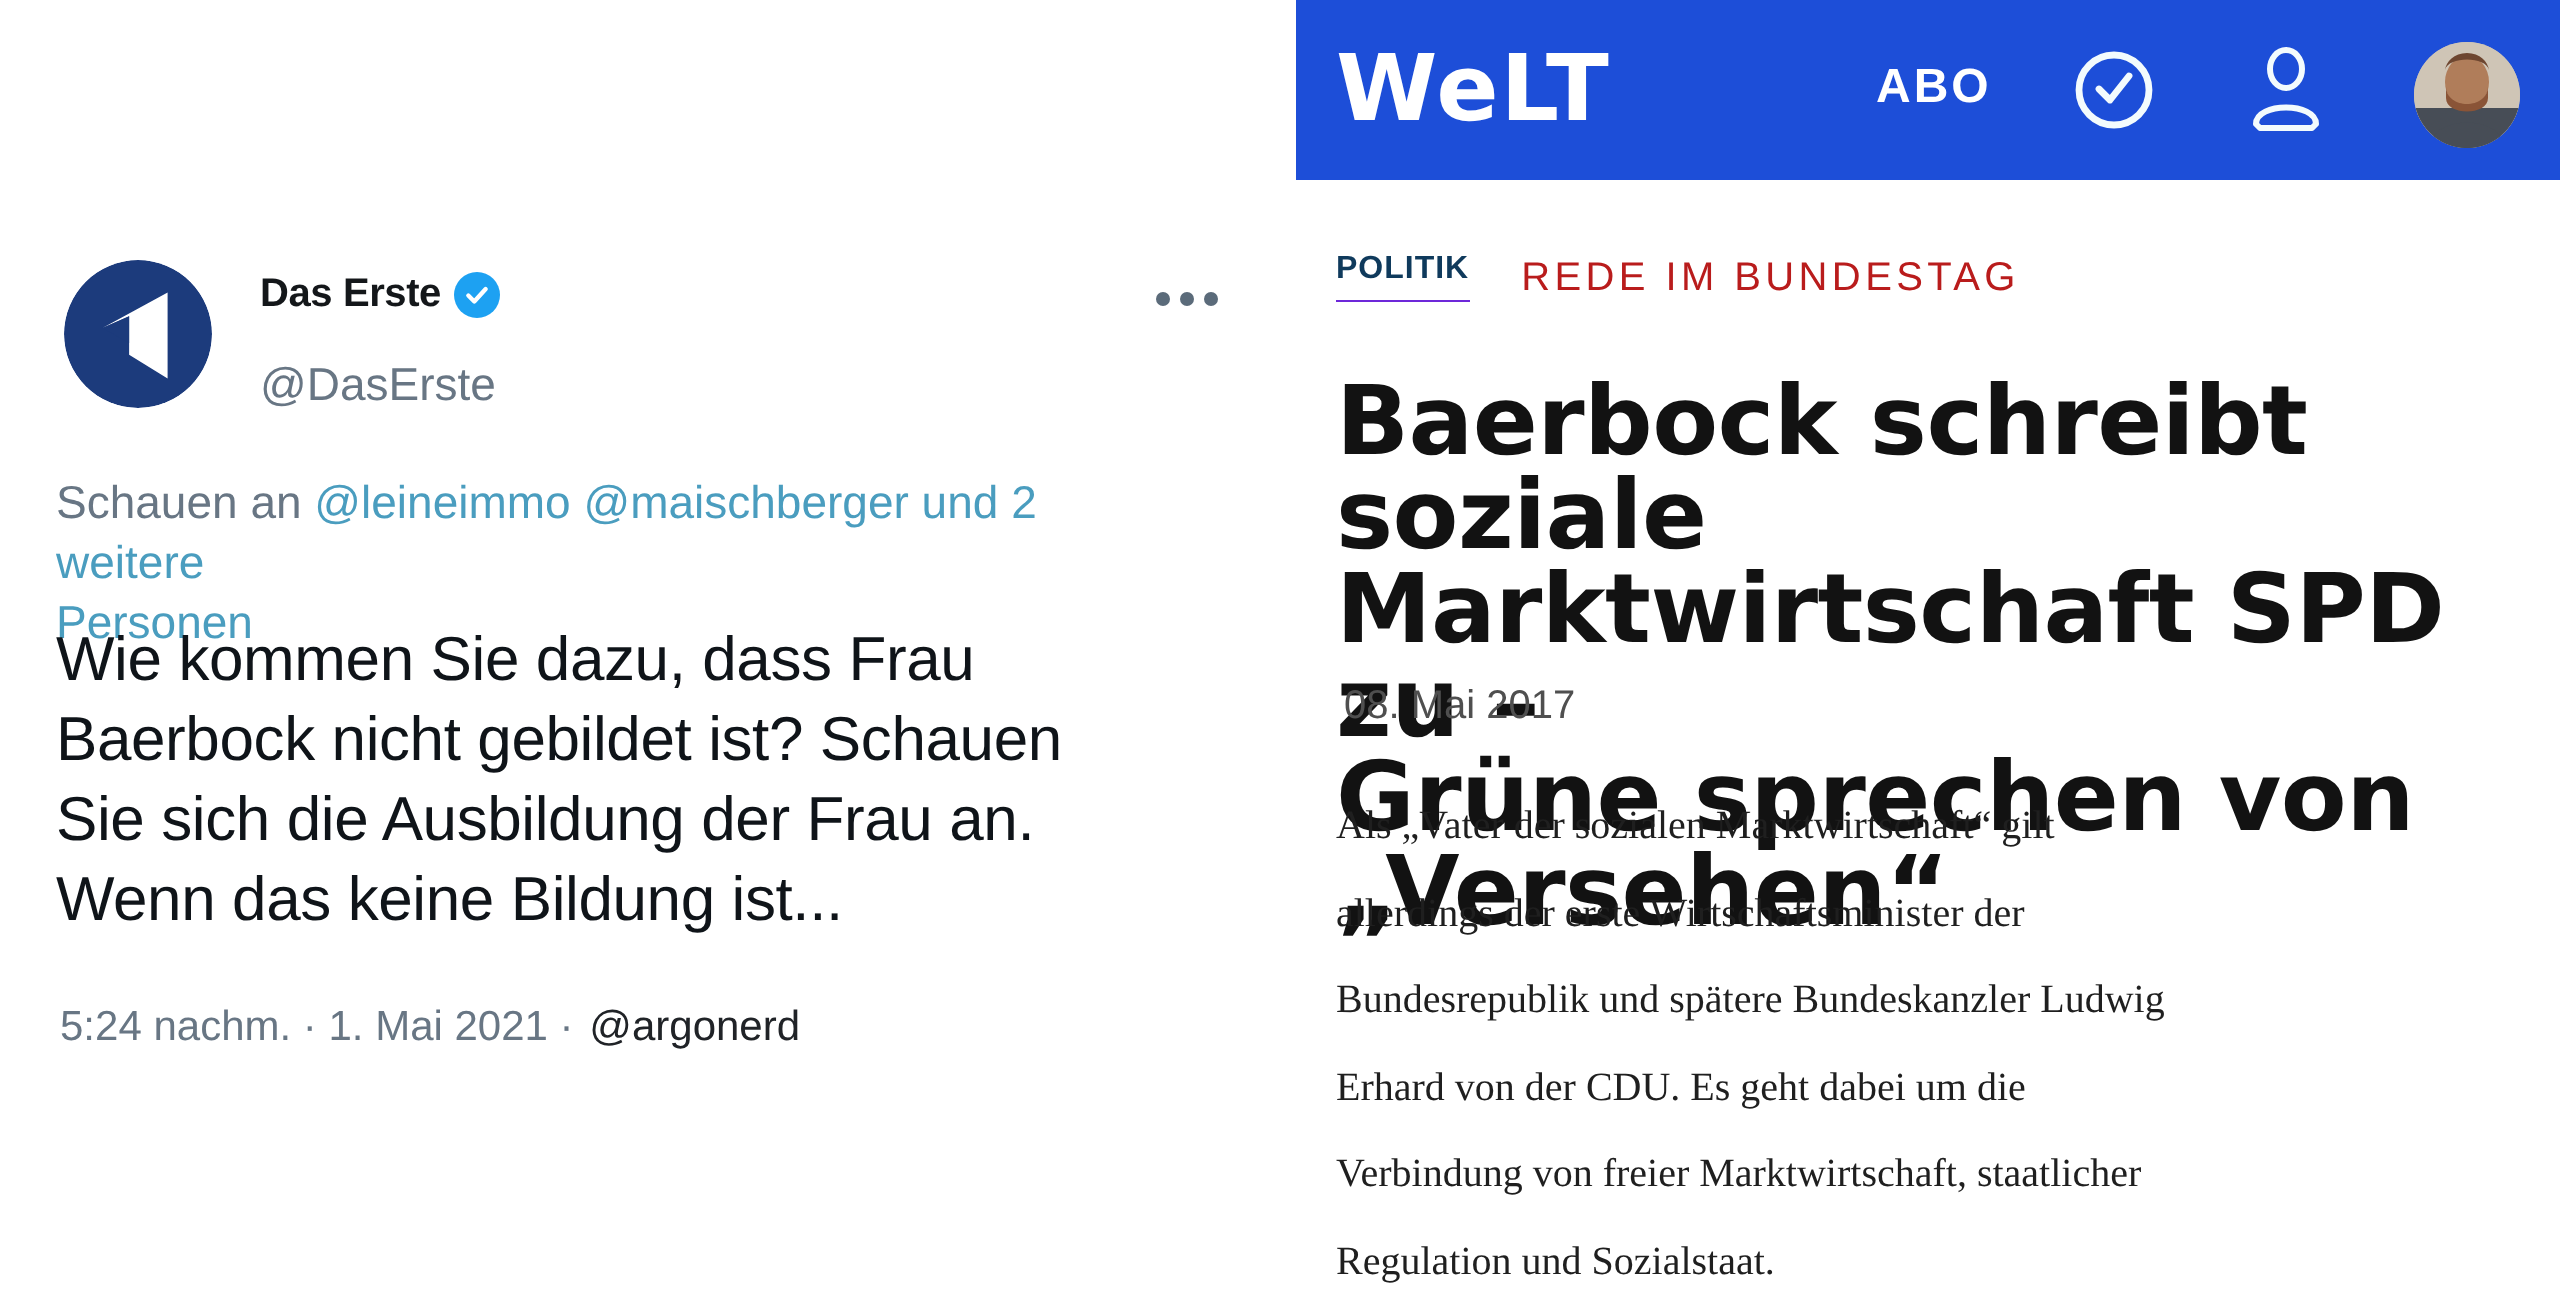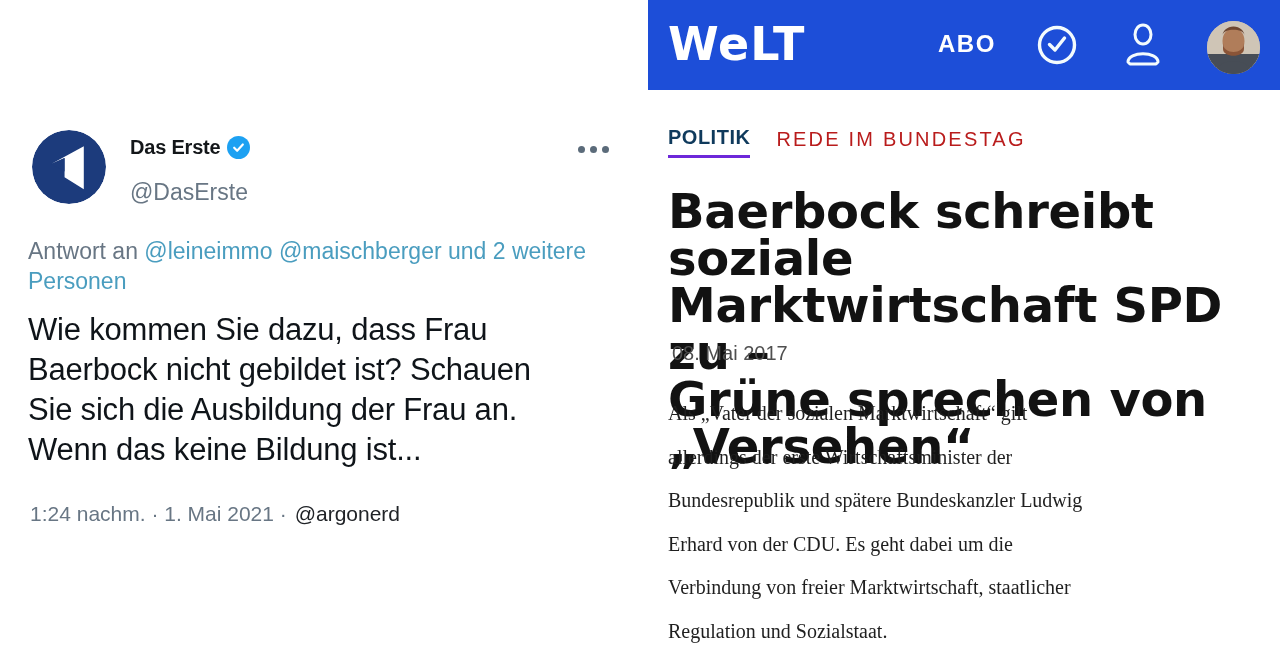--- a/index.html
+++ b/index.html
@@ -35,22 +35,22 @@
                color: #ffffff; letter-spacing: 1px; font-family: "DejaVu Sans", sans-serif; cursor: pointer; }
   .welt-abo { position: absolute; left: 290px; top: 30px; font-size: 24px; font-weight: bold;
               color: #ffffff; letter-spacing: 1.5px; cursor: pointer; }
   .hdr-icon { position: absolute; top: 24px; width: 42px; height: 42px; cursor: pointer; }
   .hdr-icon.clock { left: 388px; }
   .hdr-icon.person { left: 474px; top: 22px; height: 46px; }
   .welt-avatar { position: absolute; left: 559px; top: 21px; width: 53px; height: 53px;
                  border-radius: 50%; overflow: hidden; background: #cdc3b4; cursor: pointer; }
 
   .welt-sectionrow { position: absolute; left: 20px; top: 126px; display: flex; align-items: flex-start; }
-  .welt-section { font-size: 20px; font-weight: bold; color: #0f3a5c; letter-spacing: 0.5px;
-                  padding-bottom: 6px; border-bottom: 3px solid #6d28d9; cursor: pointer; }
+  .welt-section { font-size: 16px; font-weight: bold; color: #0f3a5c; letter-spacing: 0.5px;
+                  padding-bottom: 6px; border-bottom: 1px solid #6d28d9; cursor: pointer; }
   .welt-kicker { font-size: 20px; color: #b91c1c; letter-spacing: 2.2px; margin-left: 26px; margin-top: 2px; }
 
   .welt-headline { position: absolute; left: 20px; top: 188px; width: 605px;
                    font-size: 48px; line-height: 47px; font-weight: bold; color: #121212;
                    white-space: pre-line; letter-spacing: -0.3px;
                    font-family: "DejaVu Sans", "Liberation Sans", sans-serif; }
   .welt-date { position: absolute; left: 24px; top: 342px; font-size: 20px; color: #4f4f4f; }
   .welt-body { position: absolute; left: 20px; top: 392px; width: 600px;
                font-family: "Liberation Serif", serif; font-size: 20px; line-height: 43.5px;
                color: #1f1f1f; white-space: pre-line; }
@@ -82,31 +82,31 @@
       <div class="tweet-handle">@DasErste</div>
     </div>
 
     <div class="tweet-menu">
       <i></i>
         <i></i>
         <i></i>
     </div>
 
     <div class="tweet-reply">
-      <span>Antwort an </span><span class="mentions">@leineimmo @maischberger und 2 weitere
+      <span>Schauen an </span><span class="mentions">@leineimmo @maischberger und 2 weitere
 Personen</span>
     </div>
 
     <div class="tweet-body">Wie kommen Sie dazu, dass Frau
 Baerbock nicht gebildet ist? Schauen
 Sie sich die Ausbildung der Frau an.
 Wenn das keine Bildung ist...</div>
 
     <div class="tweet-meta">
-      <span>1:24 nachm. · 1. Mai 2021 ·</span>
+      <span>5:24 nachm. · 1. Mai 2021 ·</span>
       <span class="src">@argonerd</span>
     </div>
   </section>
 
   <section class="welt">
 
     <header class="welt-header">
       <div class="welt-logo">WeLT</div>
       <div class="welt-abo">ABO</div>
 

